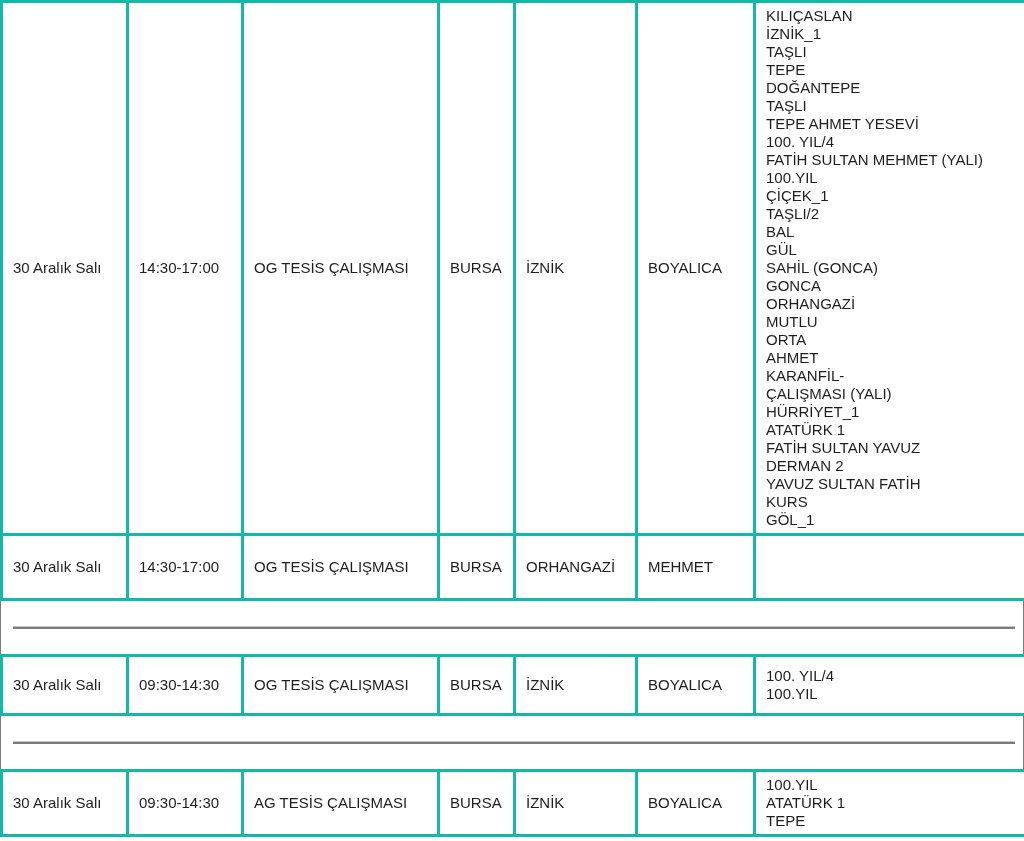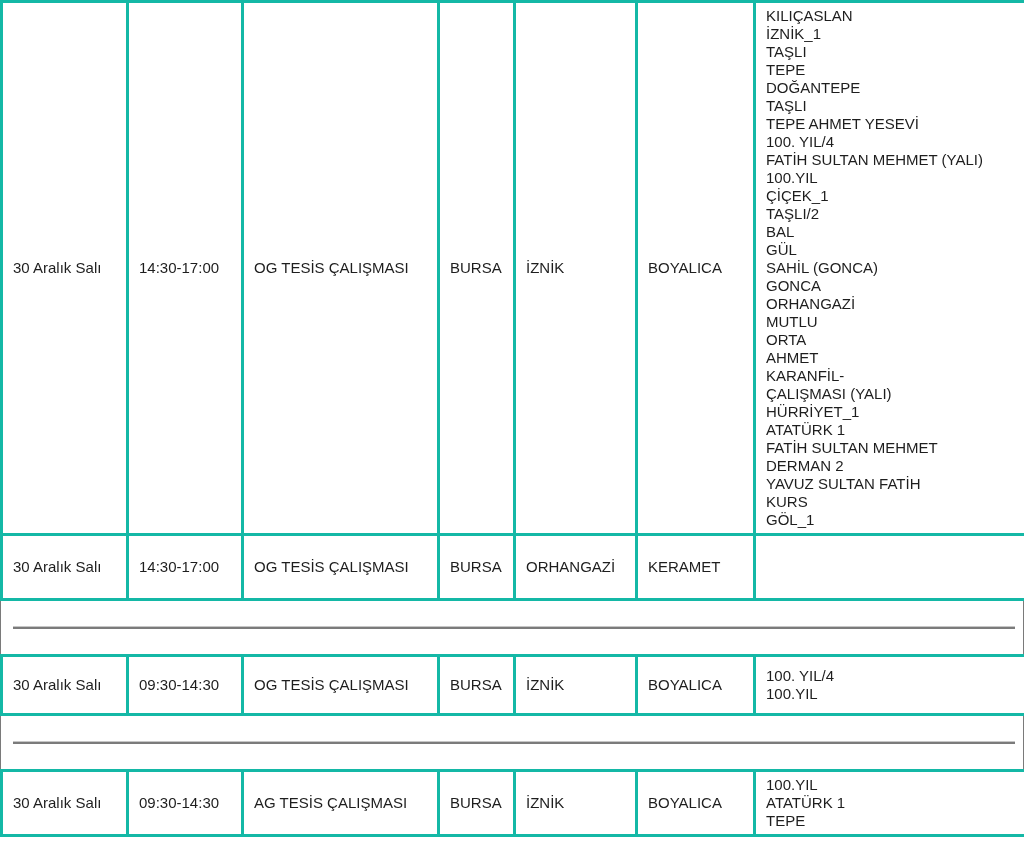--- a/index.html
+++ b/index.html
@@ -98,34 +98,34 @@
               <div class="nline">SAHİL (GONCA)</div>
               <div class="nline">GONCA</div>
               <div class="nline">ORHANGAZİ</div>
               <div class="nline">MUTLU</div>
               <div class="nline">ORTA</div>
               <div class="nline">AHMET</div>
               <div class="nline">KARANFİL-</div>
               <div class="nline">ÇALIŞMASI (YALI)</div>
               <div class="nline">HÜRRİYET_1</div>
               <div class="nline">ATATÜRK 1</div>
-              <div class="nline">FATİH SULTAN MEHMET</div>
+              <div class="nline">FATİH SULTAN YAVUZ</div>
               <div class="nline">DERMAN 2</div>
               <div class="nline">YAVUZ SULTAN FATİH</div>
               <div class="nline">KURS</div>
               <div class="nline">GÖL_1</div>
             </td>
           </tr>
           <tr class="s0-r1">
             <td>30 Aralık Salı</td>
             <td>14:30-17:00</td>
             <td>OG TESİS ÇALIŞMASI</td>
             <td>BURSA</td>
             <td>ORHANGAZİ</td>
-            <td>KERAMET</td>
+            <td>MEHMET</td>
             <td></td>
           </tr>
         </tbody>
       </table>
       <div class="gap">
         <div class="rule"></div>
       </div>
       <table class="schedule">
         <colgroup>
           <col style="width: 126px;">

